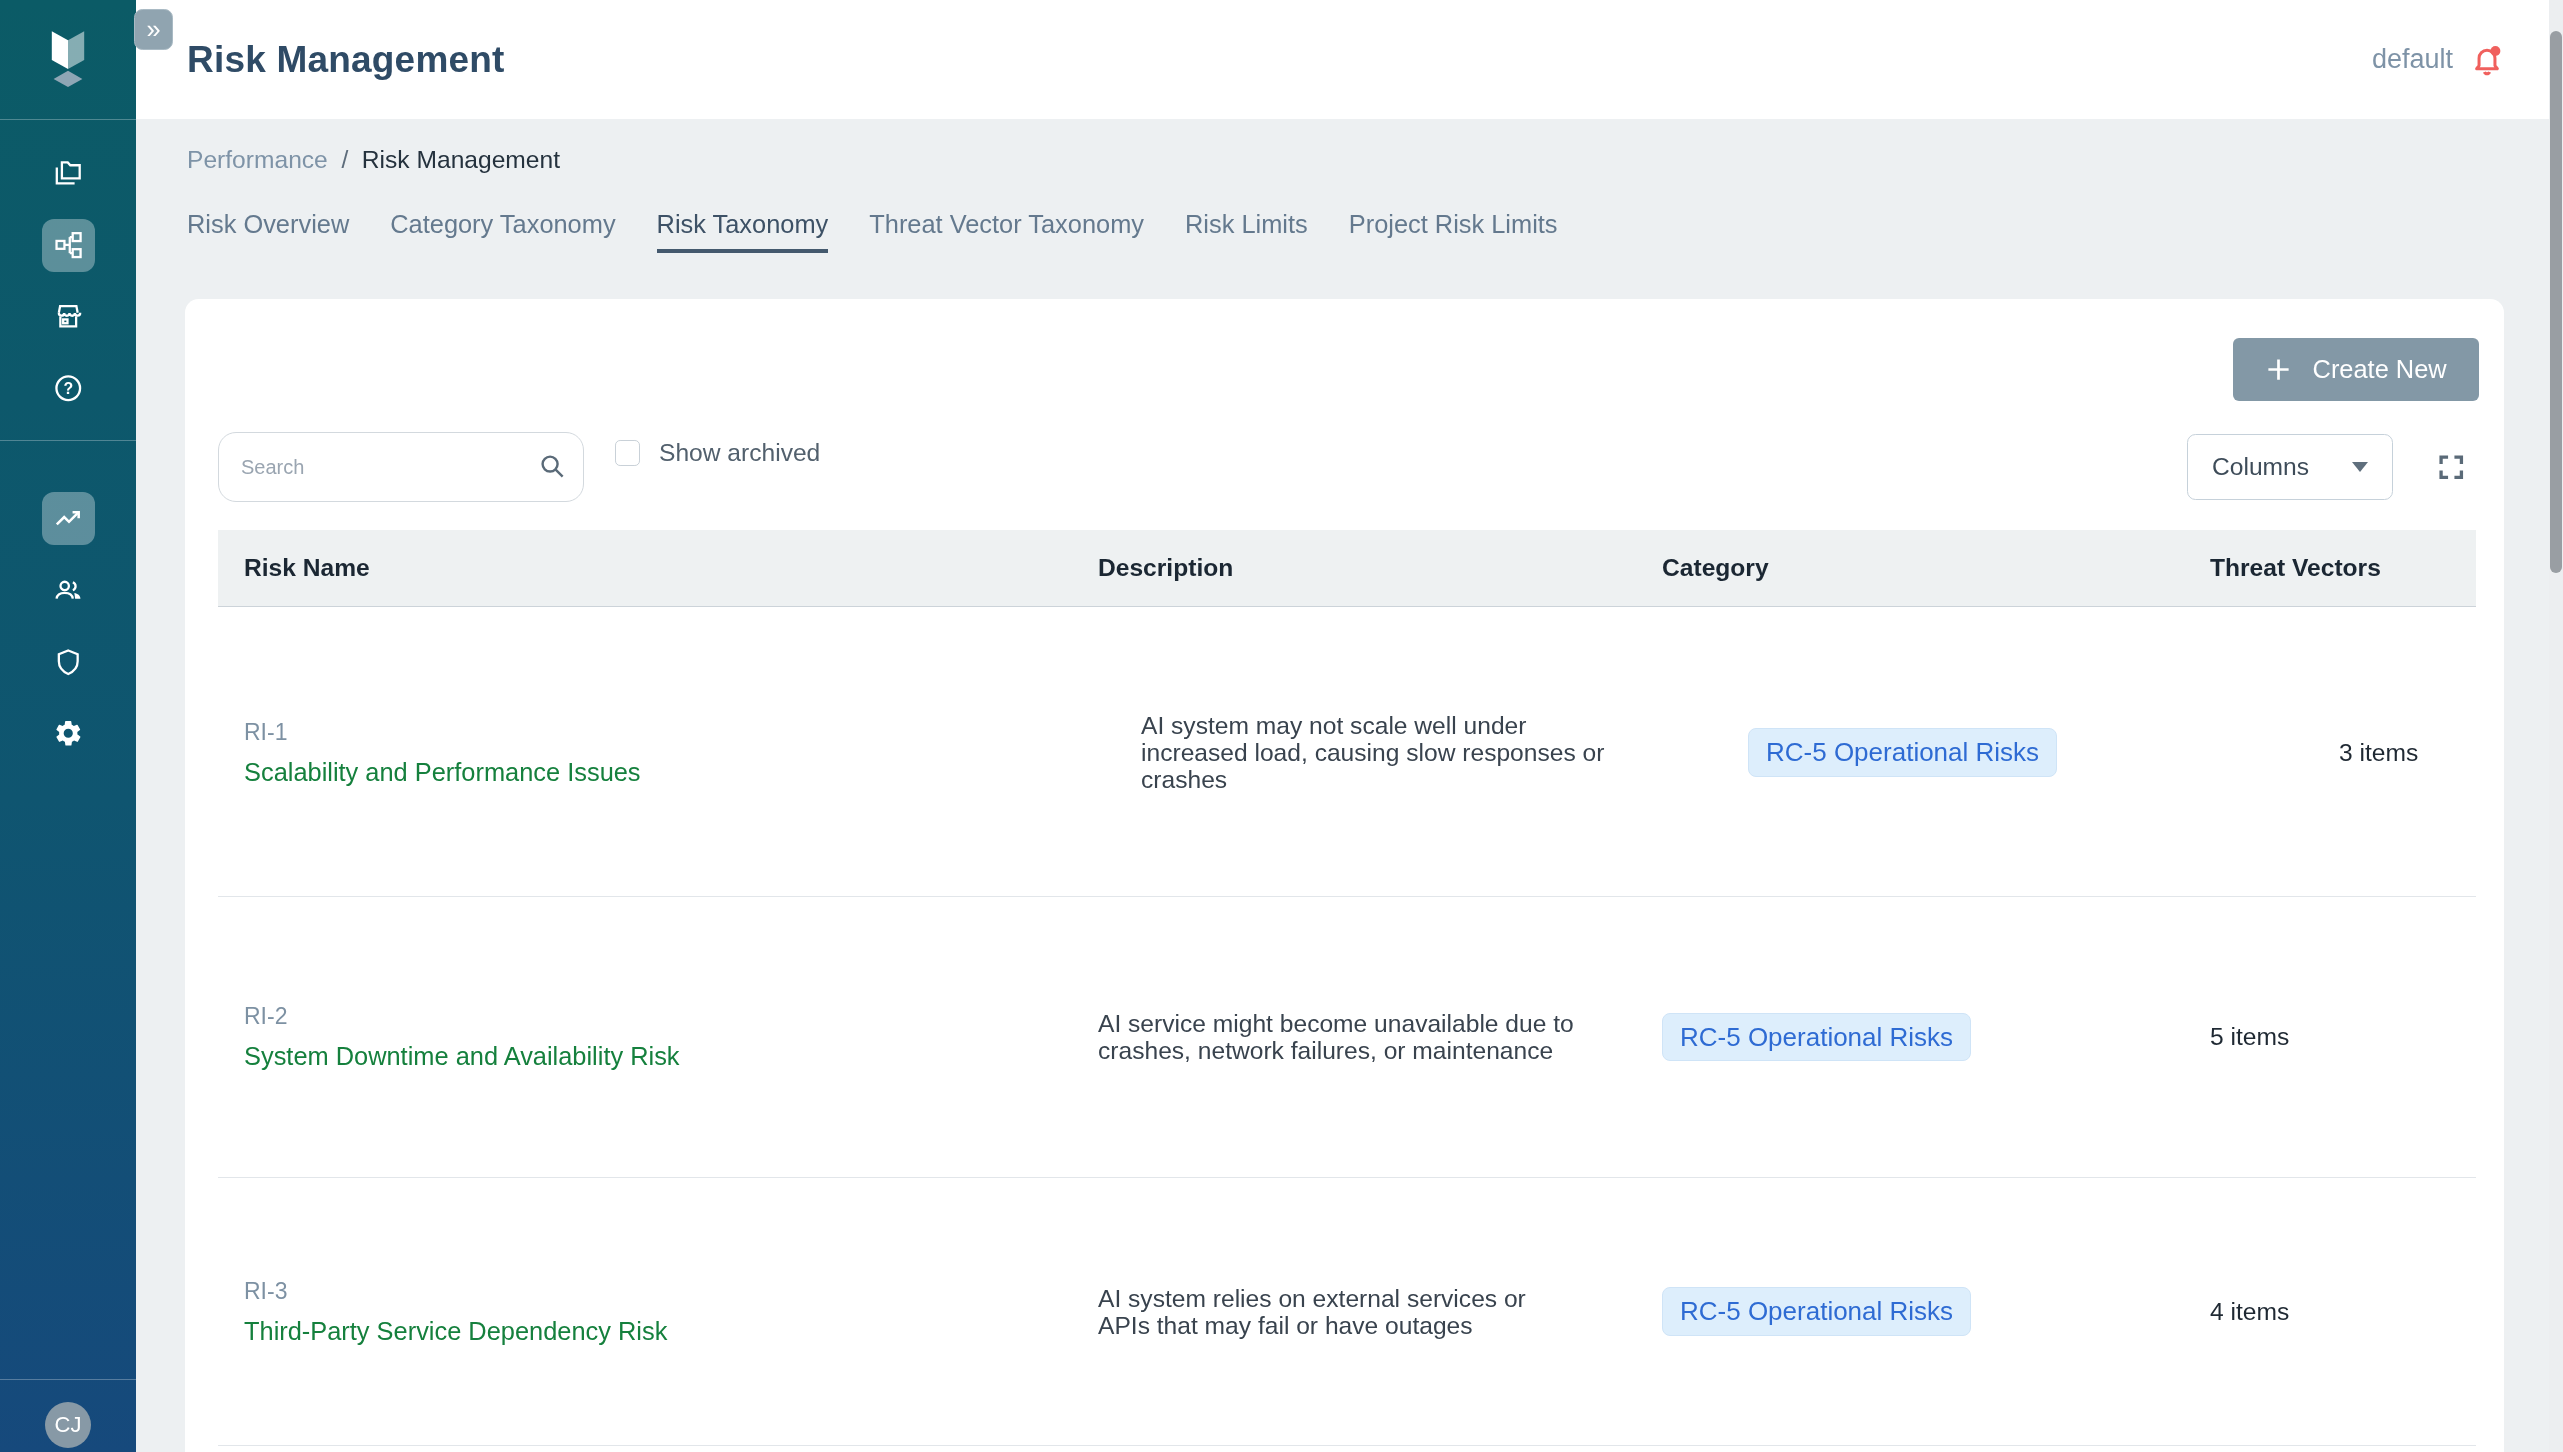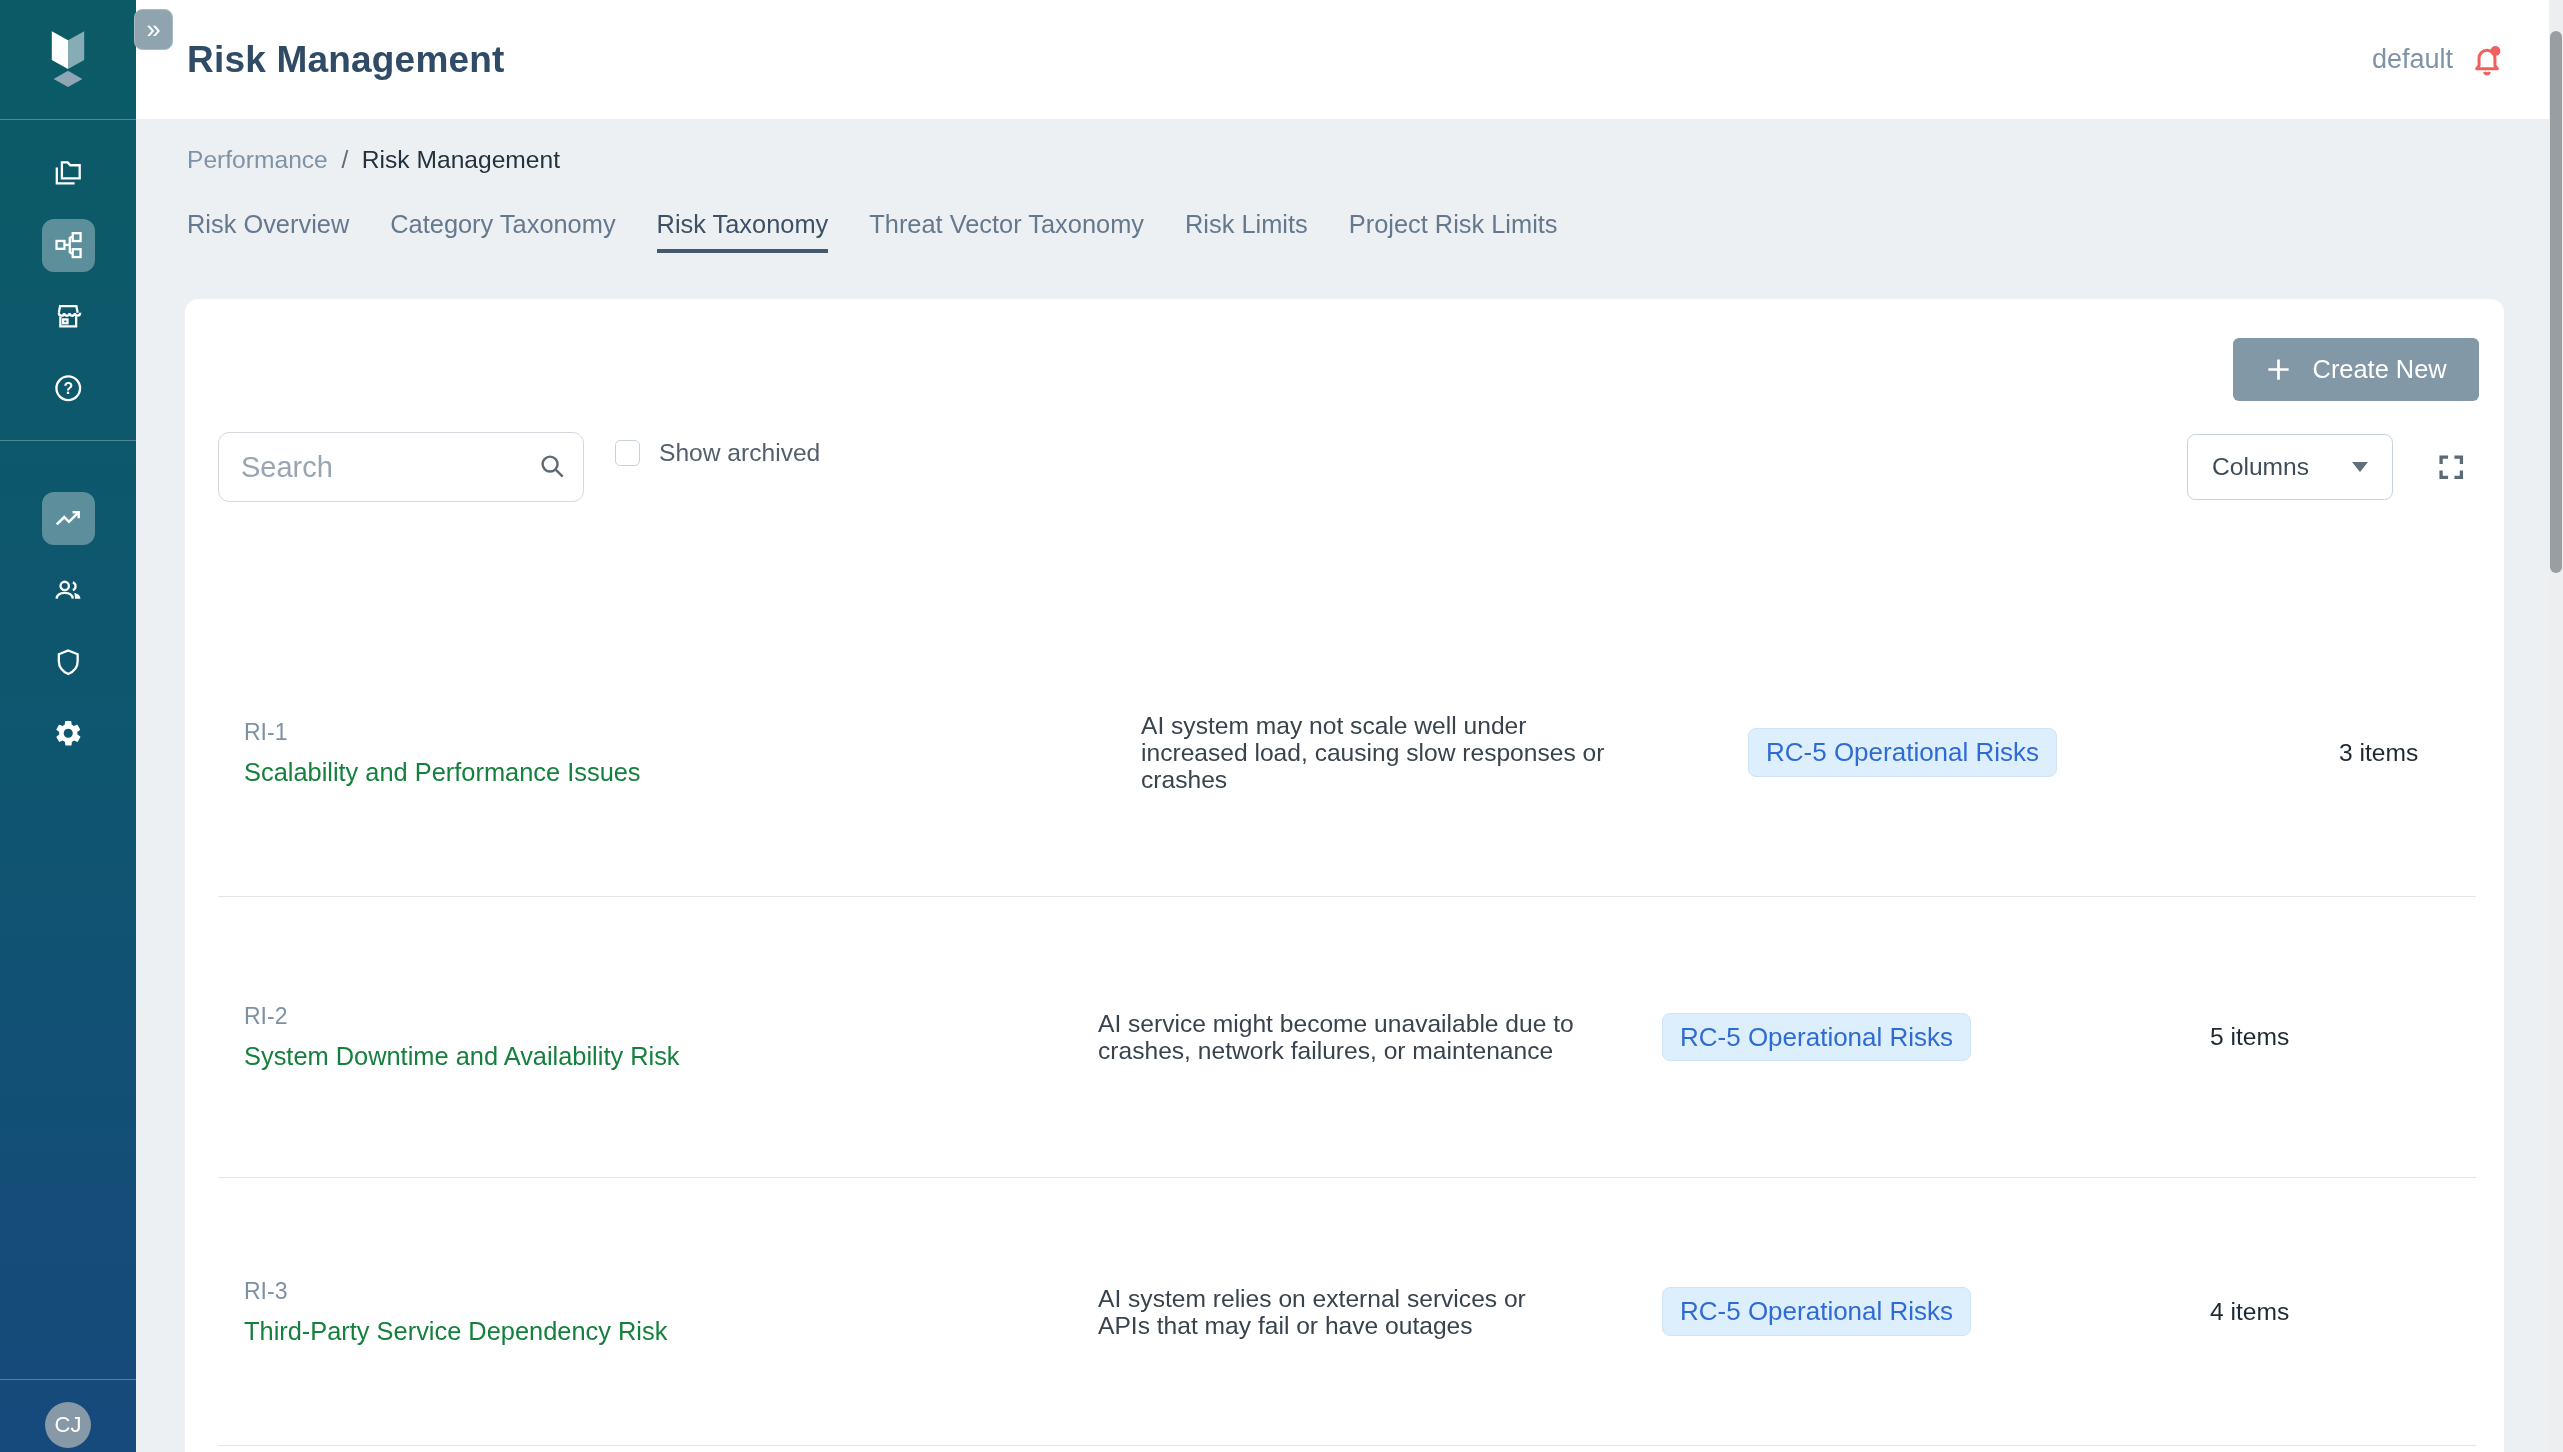--- a/index.html
+++ b/index.html
@@ -44,22 +44,22 @@
   .tab.active { color:#3d5166; border-bottom-color:#44596e; }
 
   
   .card { position:absolute; left:49px; top:180px; width:2319px; height:1273px; background:#fff; border-radius:13.6px; }
 
   .create-btn { position:absolute; top:39px; right:25.4px; height:63px; padding:0 32px;
     background:#8398a6; border:none; border-radius:6px; color:#fff; font-size:25.4px;
     display:flex; align-items:center; gap:20.3px; cursor:pointer; font-family:inherit; }
 
   .search-wrap { position:absolute; left:33px; top:133px; width:366px; height:70px; }
-  .search-wrap input { width:100%; height:100%; border:1.7px solid #d3d9de; border-radius:11px;
-    font-size:29px; padding:0 59px 0 22px; color:#3e4c59; font-family:inherit; outline:none; }
+  .search-wrap input { width:100%; height:100%; border:1.7px solid #d3d9de; border-radius:18px;
+    font-size:20px; padding:0 59px 0 22px; color:#3e4c59; font-family:inherit; outline:none; }
   .search-wrap input::placeholder { color:#9aa5b1; }
   .search-wrap svg { position:absolute; right:17px; top:20.3px; }
 
   .archived-wrap { position:absolute; left:430px; top:140px; display:flex; align-items:center; gap:18.6px; }
   .checkbox { width:25.4px; height:25.4px; border:1.7px solid #c9d1d8; border-radius:5.1px; background:#fff; cursor:pointer; }
   .archived-label { font-size:24.6px; color:#52606d; cursor:pointer; }
 
   .columns-btn { position:absolute; left:2002px; top:135px; width:206px; height:66px;
     border:1.7px solid #c6d1da; border-radius:8.5px; background:#fff; display:flex;
     align-items:center; justify-content:space-between; padding:4px 24px; cursor:pointer; }
@@ -226,20 +226,26 @@
       <span class="caret-down"></span>
     </div>
 
     <svg class="fullscreen-btn" viewBox="0 0 24 24" fill="none" stroke="#5a6a78" stroke-width="2.6">
       <path d="M4 9.5V4h5.5"></path>
         <path d="M14.5 4H20v5.5"></path>
         <path d="M20 14.5V20h-5.5"></path>
         <path d="M9.5 20H4v-5.5"></path>
     </svg>
 
+    <div class="table-header tbl-grid">
+      <div>Risk Name</div>
+      <div>Description</div>
+      <div>Category</div>
+      <div>Threat Vectors</div>
+    </div>
 
     <div class="table-body">
 
       <div class="tbl-row tbl-grid row-1">
         <div>
           <div class="risk-code">RI-1</div>
           <div class="risk-name">Scalability and Performance Issues</div>
         </div>
         <div class="desc">AI system may not scale well under
 increased load, causing slow responses or

